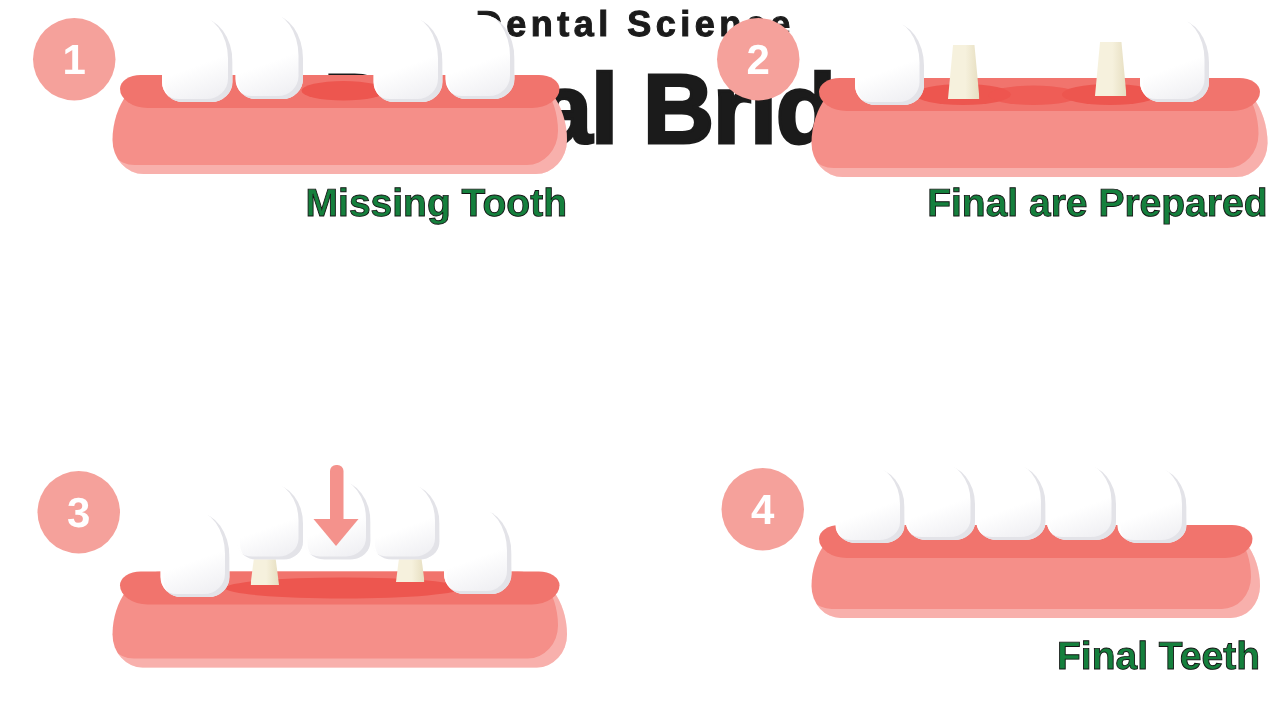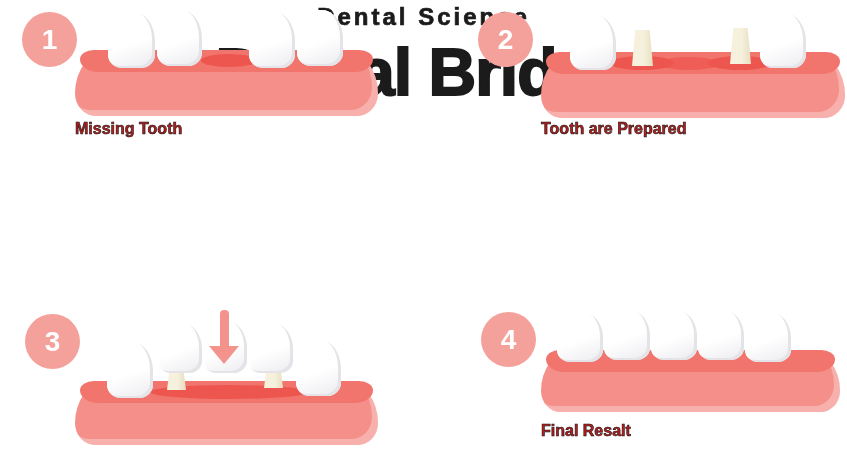--- a/index.html
+++ b/index.html
@@ -57,21 +57,21 @@
   
   .arrow{position:absolute;}
   .arrow .shaft{position:absolute;left:11px;top:0;width:9px;height:38px;background:#f4928c;border-radius:4px 4px 0 0;}
   .arrow .head{
     position:absolute;left:0;top:36px;width:0;height:0;
     border-left:15px solid transparent;border-right:15px solid transparent;
     border-top:18px solid #f4928c;
   }
   
   .step-label{
-    position:absolute;text-align:left;font-size:16px;font-weight:700;color:#b91c1c;
+    position:absolute;text-align:right;font-size:26px;font-weight:700;color:#15803d;
     -webkit-text-stroke:.6px #141414;white-space:nowrap;
   }
 </style>
 </head>
 <body>
 
 <div class="canvas">
 
   <div class="subtitle">Dental Science</div>
   <div class="title">Dental Bridge</div>
@@ -98,21 +98,21 @@
     <div class="gum" style="left:111px;top:52px;width:304px;height:66px;">
       <div class="band"></div>
       <div class="socket" style="left:69px;top:4px;width:64px;height:14px;"></div>
       <div class="socket" style="left:118px;top:5px;width:60px;height:13px;opacity:.75;"></div>
       <div class="socket" style="left:167px;top:4px;width:64px;height:14px;"></div>
     </div>
     <div class="stub" style="left:202px;top:30px;width:21px;height:36px;"></div>
     <div class="stub" style="left:300px;top:28px;width:21px;height:36px;"></div>
     <div class="tooth" style="left:140px;top:15px;width:46px;height:55px;"></div>
     <div class="tooth" style="left:330px;top:13px;width:46px;height:55px;"></div>
-    <div class="step-label" style="left:111px;top:120px;width:304px;">Tooth are Prepared</div>
+    <div class="step-label" style="left:111px;top:120px;width:304px;">Final are Prepared</div>
   </section>
 
   <section class="panel p3">
     <div class="badge" style="left:25px;top:14px;">
       <span>3</span>
     </div>
     <div class="gum" style="left:75px;top:81px;width:303px;height:64px;">
       <div class="band"></div>
       <div class="socket" style="left:75px;top:4px;width:158px;height:14px;"></div>
     </div>
@@ -134,16 +134,16 @@
       <span>4</span>
     </div>
     <div class="gum" style="left:111px;top:50px;width:299px;height:62px;">
       <div class="band"></div>
     </div>
     <div class="tooth" style="left:127px;top:12px;width:46px;height:50px;"></div>
     <div class="tooth" style="left:174px;top:10px;width:46px;height:50px;"></div>
     <div class="tooth" style="left:221px;top:10px;width:46px;height:50px;"></div>
     <div class="tooth" style="left:268px;top:10px;width:46px;height:50px;"></div>
     <div class="tooth" style="left:315px;top:12px;width:46px;height:50px;"></div>
-    <div class="step-label" style="left:111px;top:122px;width:299px;">Final Resalt</div>
+    <div class="step-label" style="left:111px;top:122px;width:299px;">Final Teeth</div>
   </section>
 
 </div>
 
 </body></html>

